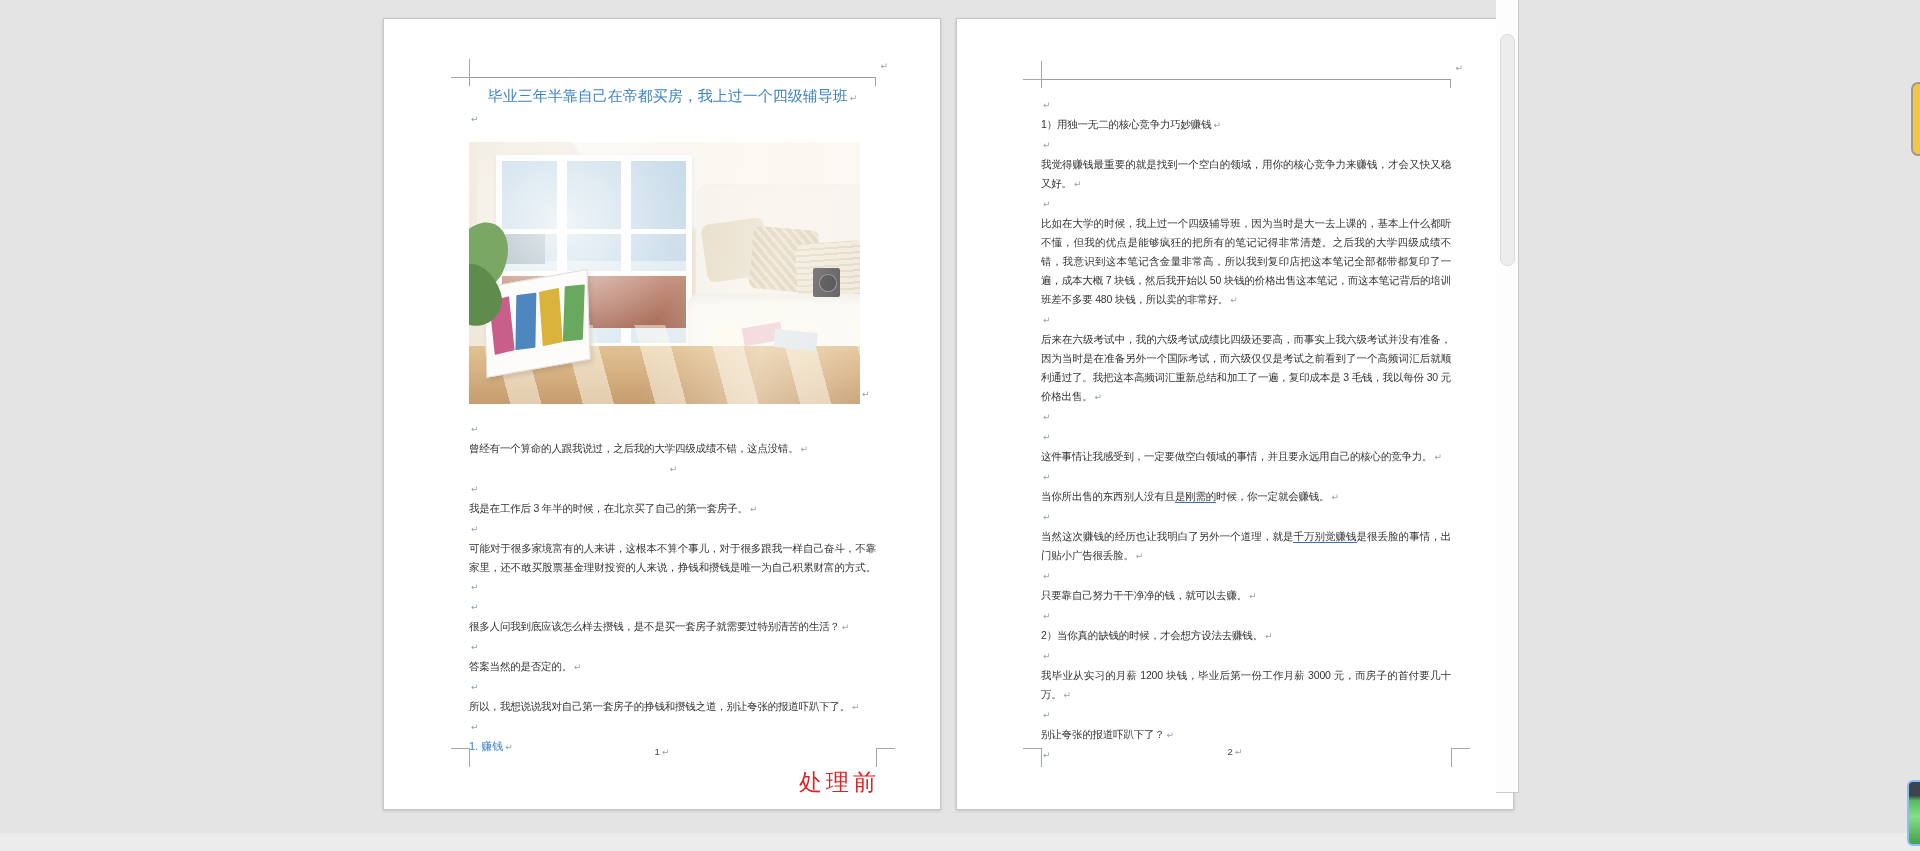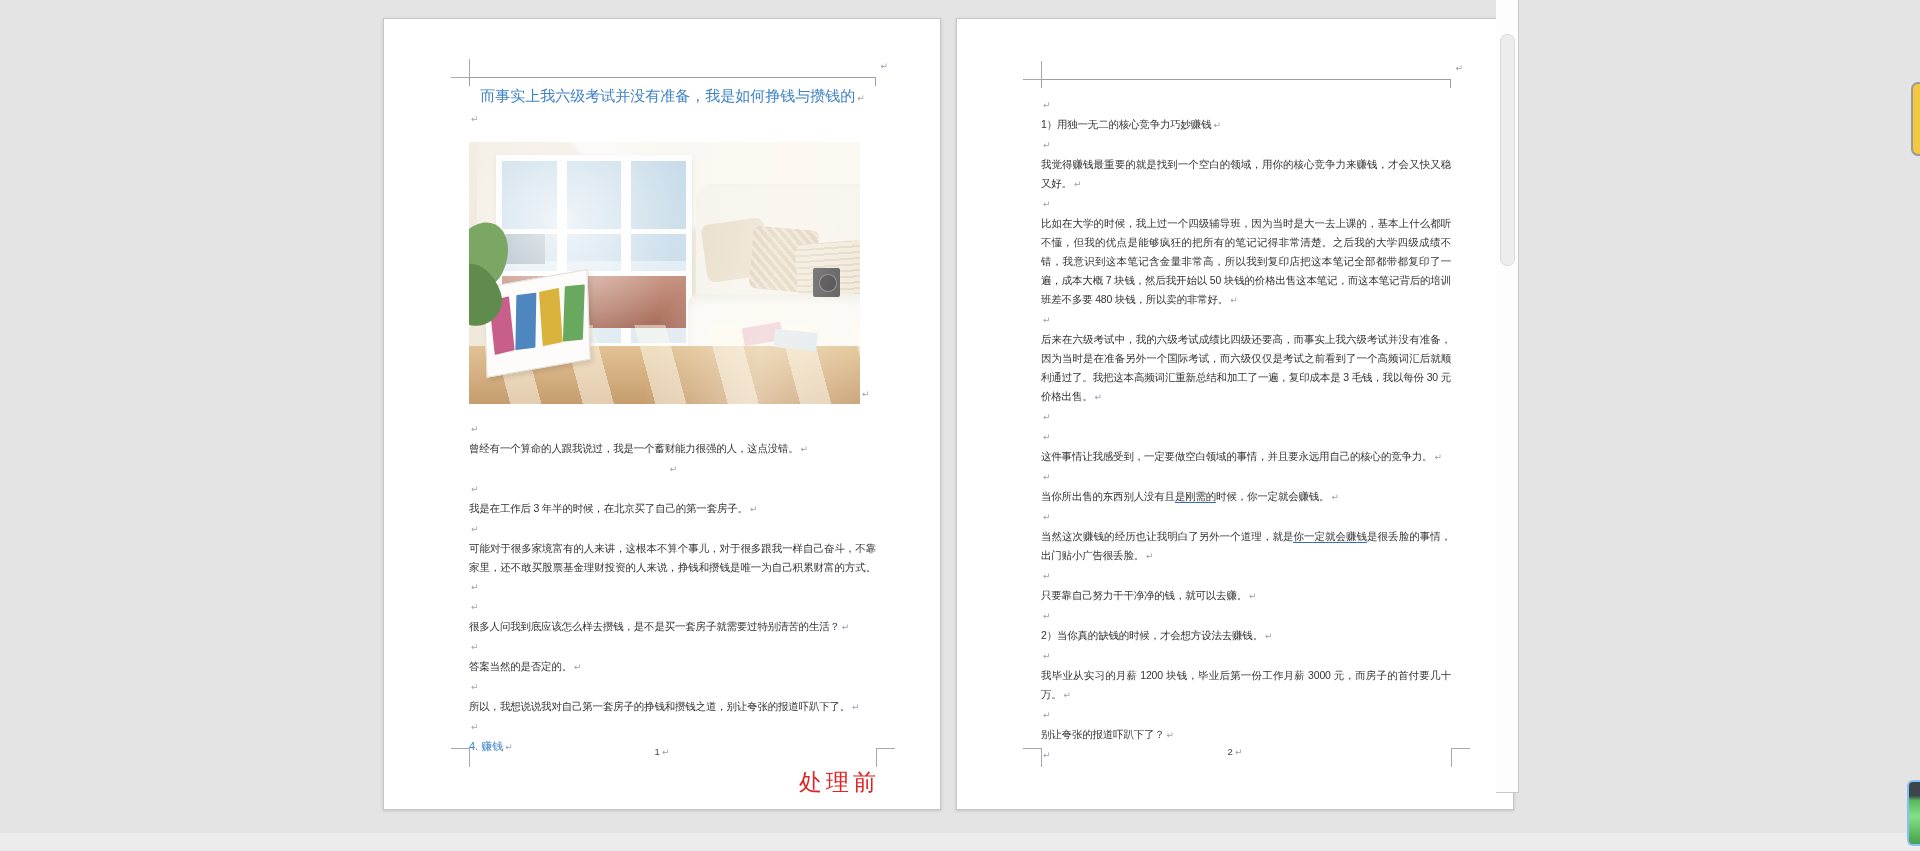--- a/index.html
+++ b/index.html
@@ -136,21 +136,21 @@
 <body>
 
 <div class="page" id="page1">
   <div class="frame"></div>
   <span class="frame-pil">↵</span>
   <div class="cm cm-tl"></div>
   <div class="cm cm-bl"></div>
   <div class="cm cm-br"></div>
 
   <div class="content">
-    <div class="title-row"><span>而事实上我六级考试并没有准备，我是如何挣钱与攒钱的</span><span class="pil">↵</span></div>
+    <div class="title-row"><span>毕业三年半靠自己在帝都买房，我上过一个四级辅导班</span><span class="pil">↵</span></div>
     <div class="para empty"><span class="pil">↵</span></div>
 
     <div class="photo-row">
       <div class="photo">
         <div class="ph-wall"></div>
         <div class="ph-ceiling"></div>
         <div class="ph-window">
           <div class="ph-pane p1"></div>
           <div class="ph-pane p2"></div>
           <div class="ph-pane p3"></div>
@@ -177,34 +177,34 @@
         </div>
         <div class="ph-mag1"></div>
         <div class="ph-mag2"></div>
         <div class="ph-plant1"></div>
         <div class="ph-plant2"></div>
         <div class="ph-wash"></div>
       </div><span class="pil">↵</span>
     </div>
 
     <div class="para empty"><span class="pil">↵</span></div>
-    <div class="para"><span>曾经有一个算命的人跟我说过，我是一个蓄财能力很强的人，这点没错。</span><span class="pil">↵</span></div>
+    <div class="para"><span>曾经有一个算命的人跟我说过，之后我的大学四级成绩不错，这点没错。</span><span class="pil">↵</span></div>
     <div class="para empty center"><span class="pil">↵</span></div>
     <div class="para empty"><span class="pil">↵</span></div>
     <div class="para"><span>我是在工作后 3 年半的时候，在北京买了自己的第一套房子。</span><span class="pil">↵</span></div>
     <div class="para empty"><span class="pil">↵</span></div>
     <div class="para"><span>可能对于很多家境富有的人来讲，这根本不算个事儿，对于很多跟我一样自己奋斗，不靠家里，还不敢买股票基金理财投资的人来说，挣钱和攒钱是唯一为自己积累财富的方式。</span><span class="pil">↵</span></div>
     <div class="para empty"><span class="pil">↵</span></div>
     <div class="para"><span>很多人问我到底应该怎么样去攒钱，是不是买一套房子就需要过特别清苦的生活？</span><span class="pil">↵</span></div>
     <div class="para empty"><span class="pil">↵</span></div>
     <div class="para"><span>答案当然的是否定的。</span><span class="pil">↵</span></div>
     <div class="para empty"><span class="pil">↵</span></div>
     <div class="para"><span>所以，我想说说我对自己第一套房子的挣钱和攒钱之道，别让夸张的报道吓趴下了。</span><span class="pil">↵</span></div>
     <div class="para empty"><span class="pil">↵</span></div>
-    <div class="para blue-h"><span>4. 赚钱</span><span class="pil">↵</span></div>
+    <div class="para blue-h"><span>1. 赚钱</span><span class="pil">↵</span></div>
   </div>
 
   <div class="footer"><span>1</span><span class="pil">↵</span></div>
   <div class="stamp">处理前</div>
 </div>
 
 <div class="page" id="page2">
   <div class="frame"></div>
   <span class="frame-pil">↵</span>
   <div class="cm cm-tl"></div>
@@ -219,21 +219,21 @@
     <div class="para empty"><span class="pil">↵</span></div>
     <div class="para"><span>比如在大学的时候，我上过一个四级辅导班，因为当时是大一去上课的，基本上什么都听不懂，但我的优点是能够疯狂的把所有的笔记记得非常清楚。之后我的大学四级成绩不错，我意识到这本笔记含金量非常高，所以我到复印店把这本笔记全部都带都复印了一遍，成本大概 7 块钱，然后我开始以 50 块钱的价格出售这本笔记，而这本笔记背后的培训班差不多要 480 块钱，所以卖的非常好。</span><span class="pil">↵</span></div>
     <div class="para empty"><span class="pil">↵</span></div>
     <div class="para"><span>后来在六级考试中，我的六级考试成绩比四级还要高，而事实上我六级考试并没有准备，因为当时是在准备另外一个国际考试，而六级仅仅是考试之前看到了一个高频词汇后就顺利通过了。我把这本高频词汇重新总结和加工了一遍，复印成本是 3 毛钱，我以每份 30 元价格出售。</span><span class="pil">↵</span></div>
     <div class="para empty"><span class="pil">↵</span></div>
     <div class="para empty"><span class="pil">↵</span></div>
     <div class="para"><span>这件事情让我感受到，一定要做空白领域的事情，并且要永远用自己的核心的竞争力。</span><span class="pil">↵</span></div>
     <div class="para empty"><span class="pil">↵</span></div>
     <div class="para"><span>当你所出售的东西别人没有且</span><span class="gu">是刚需的</span><span>时候，你一定就会赚钱。</span><span class="pil">↵</span></div>
     <div class="para empty"><span class="pil">↵</span></div>
-    <div class="para"><span>当然这次赚钱的经历也让我明白了另外一个道理，就是</span><span class="gu">你一定就会赚钱</span><span>是很丢脸的事情，出门贴小广告很丢脸。</span><span class="pil">↵</span></div>
+    <div class="para"><span>当然这次赚钱的经历也让我明白了另外一个道理，就是</span><span class="gu">千万别觉赚钱</span><span>是很丢脸的事情，出门贴小广告很丢脸。</span><span class="pil">↵</span></div>
     <div class="para empty"><span class="pil">↵</span></div>
     <div class="para"><span>只要靠自己努力干干净净的钱，就可以去赚。</span><span class="pil">↵</span></div>
     <div class="para empty"><span class="pil">↵</span></div>
     <div class="para"><span>2）当你真的缺钱的时候，才会想方设法去赚钱。</span><span class="pil">↵</span></div>
     <div class="para empty"><span class="pil">↵</span></div>
     <div class="para"><span>我毕业从实习的月薪 1200 块钱，毕业后第一份工作月薪 3000 元，而房子的首付要几十万。</span><span class="pil">↵</span></div>
     <div class="para empty"><span class="pil">↵</span></div>
     <div class="para"><span>别让夸张的报道吓趴下了？</span><span class="pil">↵</span></div>
     <div class="para empty"><span class="pil">↵</span></div>
   </div>

